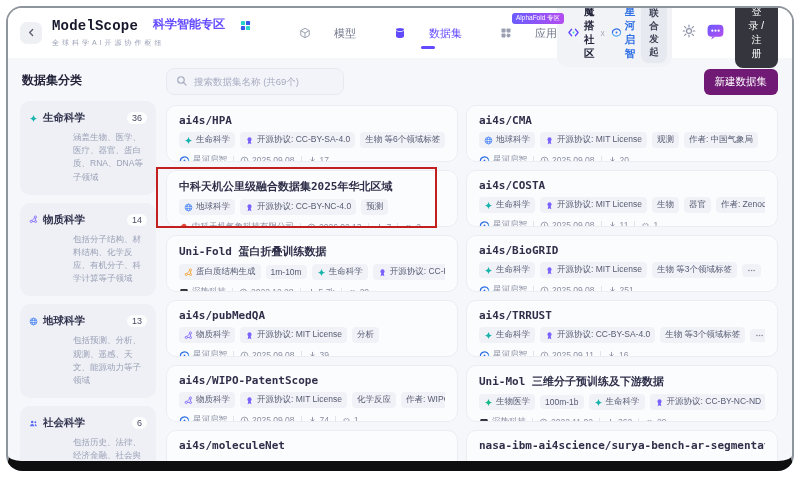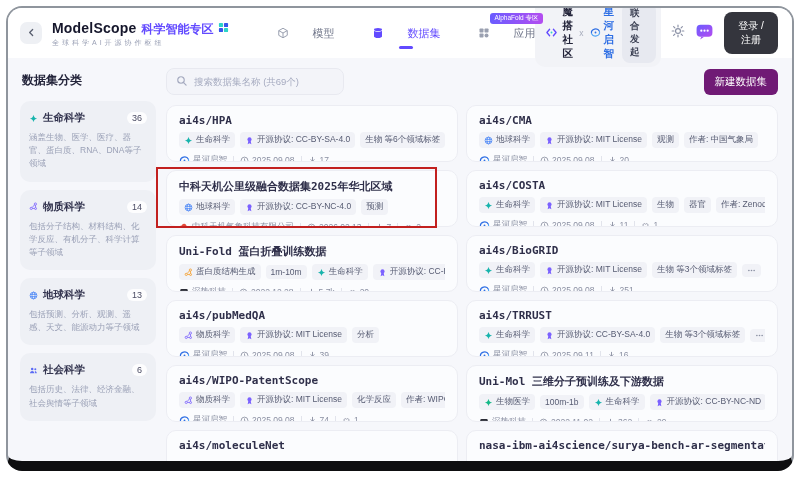--- a/index.html
+++ b/index.html
@@ -7,21 +7,21 @@
   .stage { position:relative; width:800px; height:477px; }
   .frame { position:absolute; left:6px; top:6px; width:788px; height:465px;
            border:2px solid #8f959d; border-bottom:10px solid #0e0e10; border-radius:16px;
            overflow:hidden; background:#f6f7fb; }
 
   
   .hdr { height:50px; background:#ffffff; display:flex; align-items:center; padding:0 14px 0 12px; }
   .back-btn { width:22px; height:22px; border-radius:7px; background:#eef0f4; color:#5a6070;
               display:flex; align-items:center; justify-content:center; flex:0 0 auto; cursor:pointer; }
   .brand { margin-left:10px; line-height:1.1; flex:0 0 auto; }
-  .brand-line1 { display:flex; align-items:flex-end; gap:5px; }
+  .brand-line1 { display:flex; align-items:flex-start; gap:15px;font-family:Liberation Mono, monospace; }
   .brand-title { font-size:14px; font-weight:bold; color:#15162b; letter-spacing:.2px; }
   .brand-zone { font-size:12px; font-weight:bold; color:#624aff; }
   .brand-tag { font-size:7px; color:#9aa0b5; letter-spacing:3px; margin-top:3px; }
   .hnav { display:flex; gap:38px; margin-left:48px; flex:0 0 auto; }
   .nav-item { position:relative; display:flex; align-items:center; gap:23px; font-size:11px; color:#70768a; cursor:pointer; padding:6px 0; }
   .nav-item .nicon { display:flex; color:#9aa0b0; }
   .nav-item.active { color:#624aff; font-weight:normal; }
   .nav-item.active .nicon { color:#624aff; }
   .nav-item.active::after { content:""; position:absolute; left:50%; transform:translateX(-50%);
             bottom:-2px; width:14px; height:3px; border-radius:2px; background:#624aff; }
@@ -39,21 +39,21 @@
 
   
   .bod { display:flex; padding:8px 14px 0 12px; gap:10px; }
   .sidebar { width:136px; flex:0 0 auto; }
   .sb-title { font-size:12px; font-weight:bold; color:#23243a; margin:6px 0 12px 2px; }
   .cat { background:#eef0f5; border-radius:10px; padding:10px 9px 11px; margin-bottom:8px; cursor:pointer; }
   .cat-head { display:flex; align-items:center; gap:5px; }
   .cicon { display:flex; }
   .cname { font-size:10.5px; font-weight:bold; color:#33344f; }
   .ccount { margin-left:auto; font-size:9px; color:#4b4c64; background:rgba(255,255,255,.85); border-radius:8px; padding:1px 5px; }
-  .cdesc { margin-top:6px; font-size:8.5px; line-height:1.55; color:#9ba1b7; }
+  .cdesc { margin-top:6px; font-size:8.5px; line-height:1.55; color:#9ba1b7;margin-left:44px; }
 
   .main { flex:1; min-width:0; }
   .toolbar { display:flex; align-items:center; margin:2px 0 10px; }
   .search-box { display:flex; align-items:center; gap:6px; width:178px; height:27px; background:#f3f4f9;
                 border:1px solid #e8e9f0; border-radius:8px; padding:0 9px; color:#a6abc0; }
   .search-box input { border:none; outline:none; background:transparent; font-size:9.5px; color:#4a4f63;
                 width:100%; font-family:"Liberation Sans",sans-serif; }
   .search-box input::placeholder { color:#a6abc0; }
   .new-btn { margin-left:auto; background:#701a75; color:#fff; border:none; border-radius:6px;
              font-size:10.5px; padding:6px 11px; cursor:pointer; }

